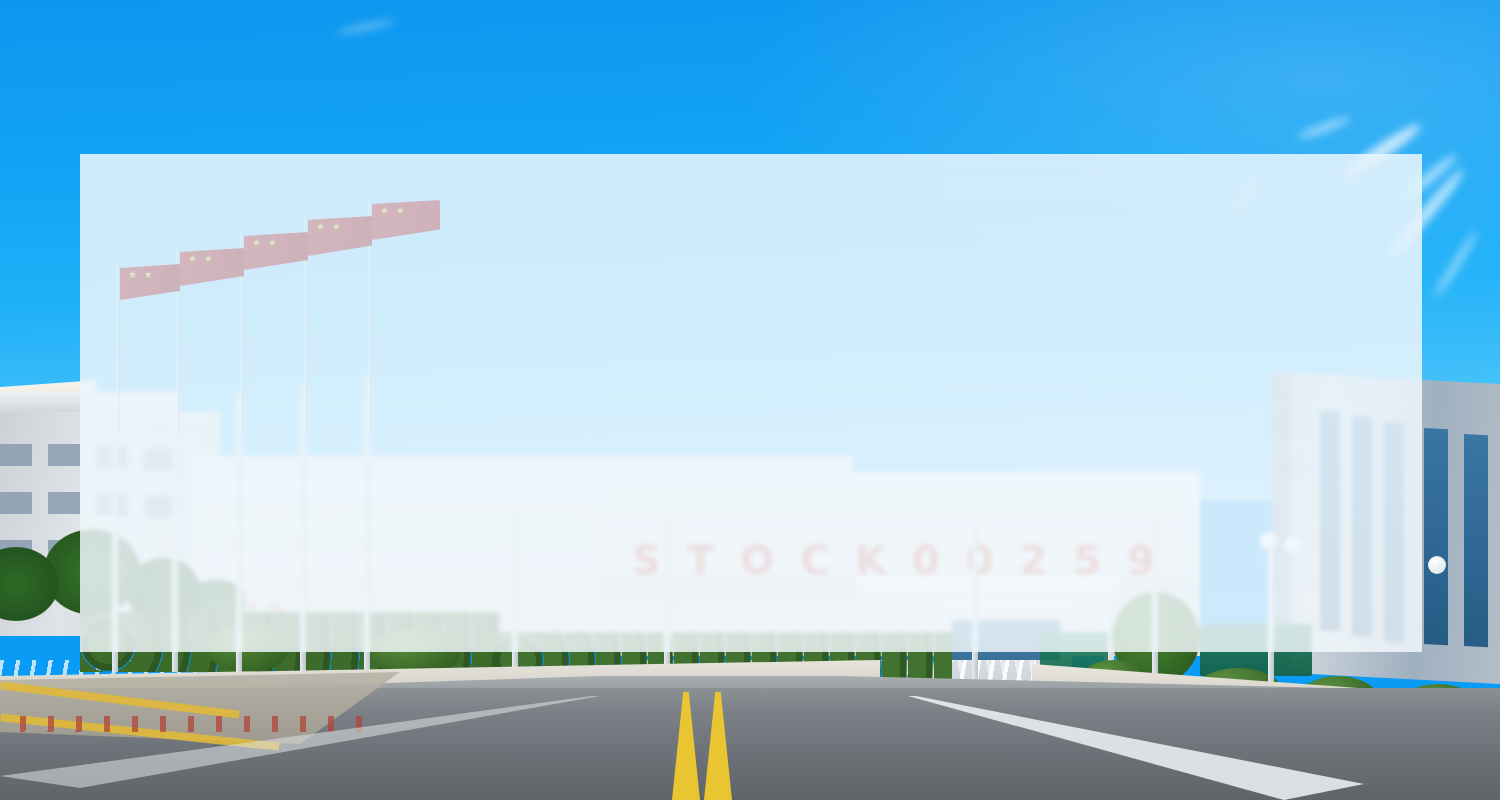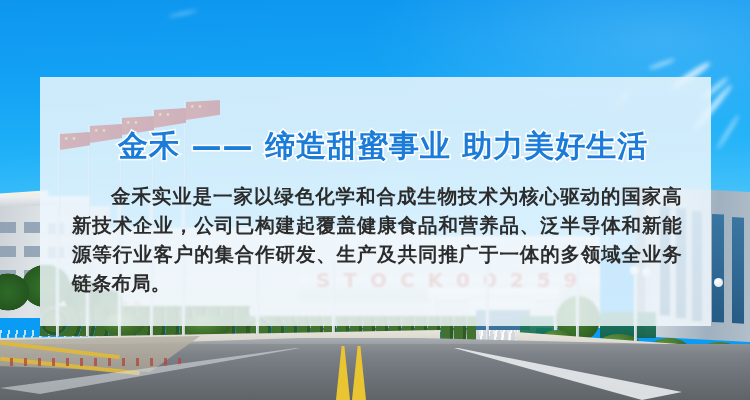--- a/index.html
+++ b/index.html
@@ -418,17 +418,15 @@
       <span class="flag-star" style="left:4px; top:4px;">★ ★</span>
     </div>
     <div class="flag" style="left:110px; top:12px; width:32px; height:20px;">
       <span class="flag-star" style="left:4px; top:4px;">★ ★</span>
     </div>
     <div class="flag" style="left:142px; top:4px;  width:34px; height:20px;">
       <span class="flag-star" style="left:4px; top:4px;">★ ★</span>
     </div>
   </div>
 
-  <div class="headline">金禾 —— 缔造甜蜜事业 助力美好生活</div>
-
-  <div class="body-text">金禾实业是一家以绿色化学和合成生物技术为核心驱动的国家高新技术企业，公司已构建起覆盖健康食品和营养品、泛半导体和新能源等行业客户的集合作研发、生产及共同推广于一体的多领域全业务链条布局。</div>
+
 
 </div>
 
 </body></html>

